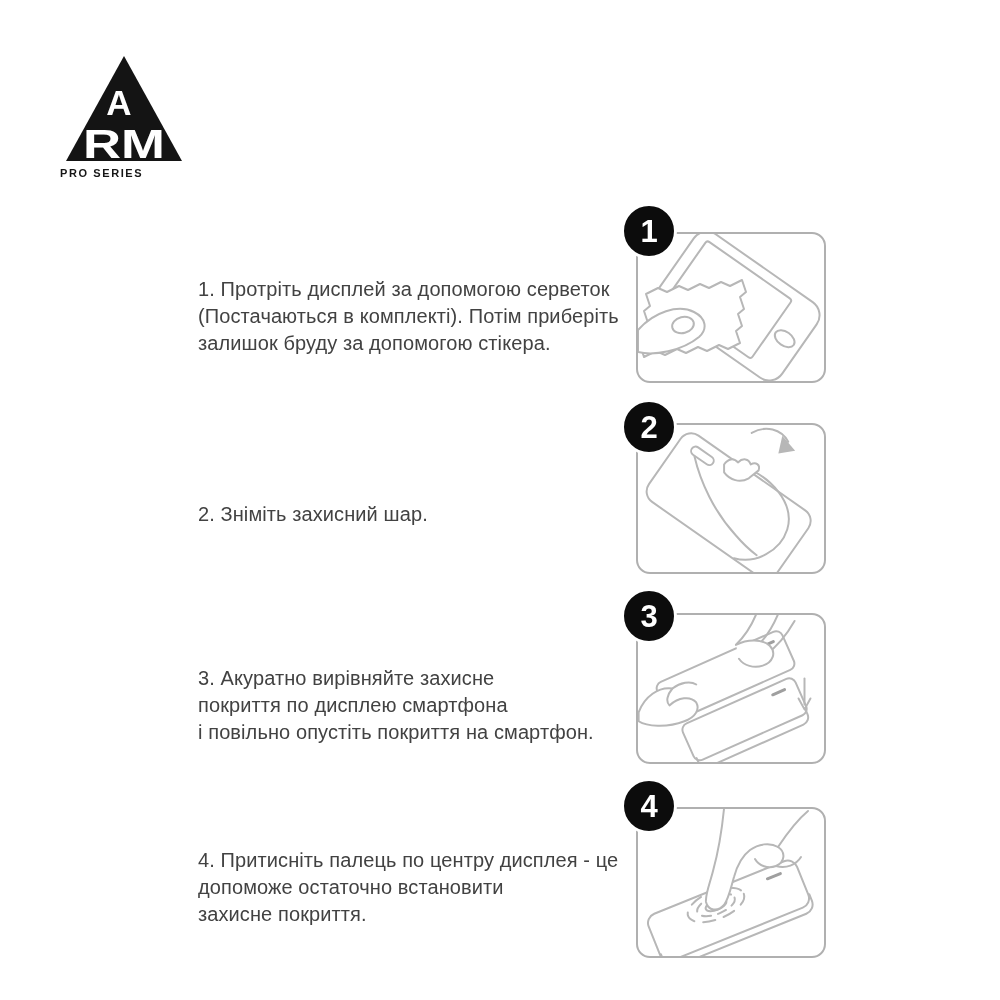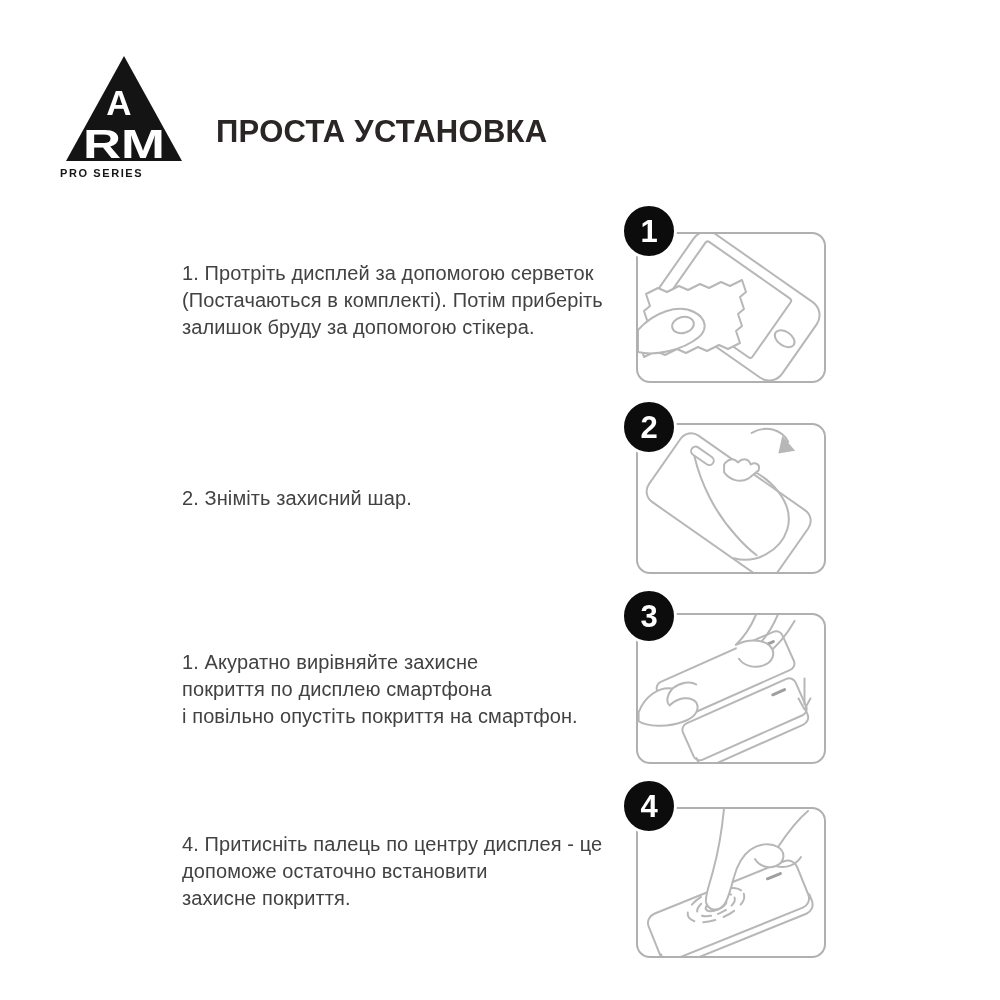--- a/index.html
+++ b/index.html
@@ -18,21 +18,21 @@
   }
 
   
   .title{
     position:absolute;left:216px;top:114px;margin:0;
     font-size:31px;font-weight:bold;color:#2a2626;letter-spacing:0.3px;white-space:nowrap;
   }
 
   
   .step-text{
-    position:absolute;left:182px;width:470px;margin:0;
+    position:absolute;left:182px;width:470px;margin:16px;
     font-size:20px;line-height:27px;color:#424242;white-space:pre-line;letter-spacing:0.1px;
   }
   .t1{top:260px}.t2{top:485px}.t3{top:649px}.t4{top:831px}
 
   
   .illus-box{
     position:absolute;left:636px;width:190px;height:151px;box-sizing:border-box;
     border:2px solid #b0b0b0;border-radius:14px;background:#fff;
   }
   .b1{top:232px}.b2{top:423px}.b3{top:613px}.b4{top:807px}
@@ -54,27 +54,26 @@
 
   <div class="logo">
     <svg class="logo-tri" width="130" height="112" viewBox="0 0 130 112">
       <polygon points="66,3 8,108 124,108" fill="#141414"></polygon>
       <text x="61" y="62" text-anchor="middle" font-size="35" font-weight="bold" fill="#ffffff">A</text>
       <text x="66" y="105" text-anchor="middle" font-size="40" font-weight="bold" fill="#ffffff" textLength="82" lengthAdjust="spacingAndGlyphs">RM</text>
     </svg>
     <div class="pro-series">PRO SERIES</div>
   </div>
 
-  <h1 class="title">ПРОСТА УСТАНОВКА</h1>
 
   <p class="step-text t1">1. Протріть дисплей за допомогою серветок
 (Постачаються в комплекті). Потім приберіть
 залишок бруду за допомогою стікера.</p>
   <p class="step-text t2">2. Зніміть захисний шар.</p>
-  <p class="step-text t3">1. Акуратно вирівняйте захисне
+  <p class="step-text t3">3. Акуратно вирівняйте захисне
 покриття по дисплею смартфона
 і повільно опустіть покриття на смартфон.</p>
   <p class="step-text t4">4. Притисніть палець по центру дисплея - це
 допоможе остаточно встановити
 захисне покриття.</p>
 
   <div class="illus-box b1">
     <svg viewBox="0 0 186 147">
       <g fill="none" stroke="#b7b7b7" stroke-width="2" stroke-linecap="round" stroke-linejoin="round">
         <g transform="rotate(35 100 72)">

